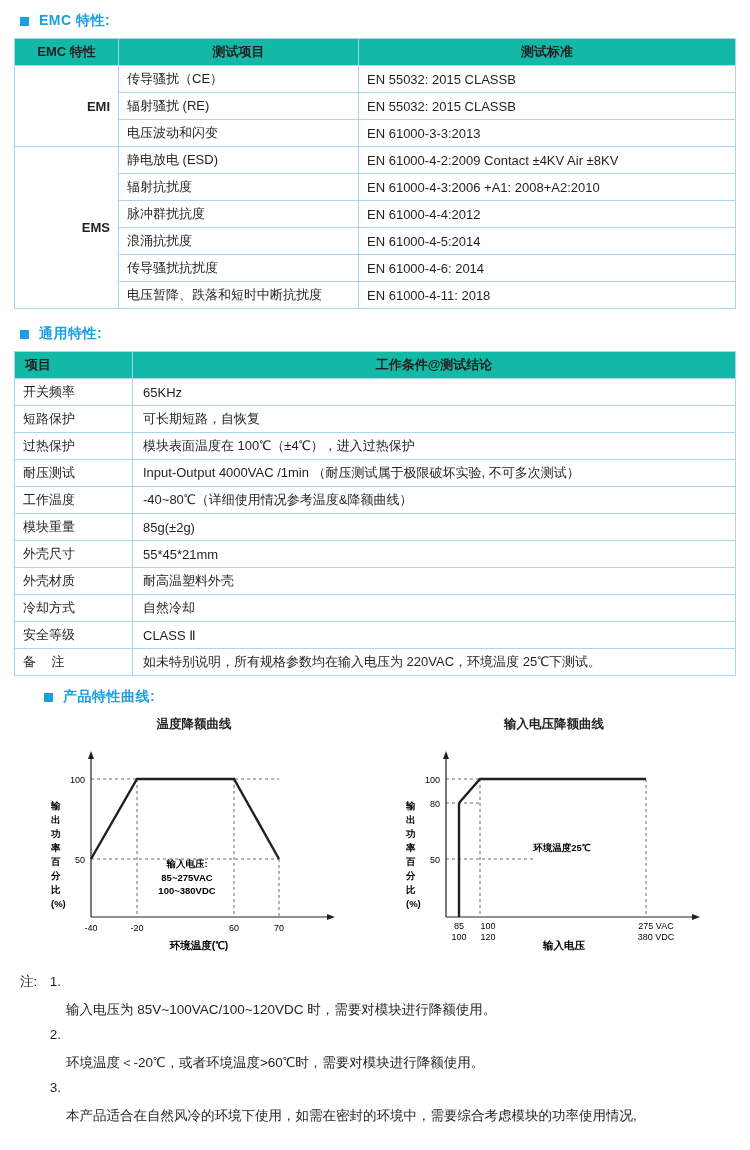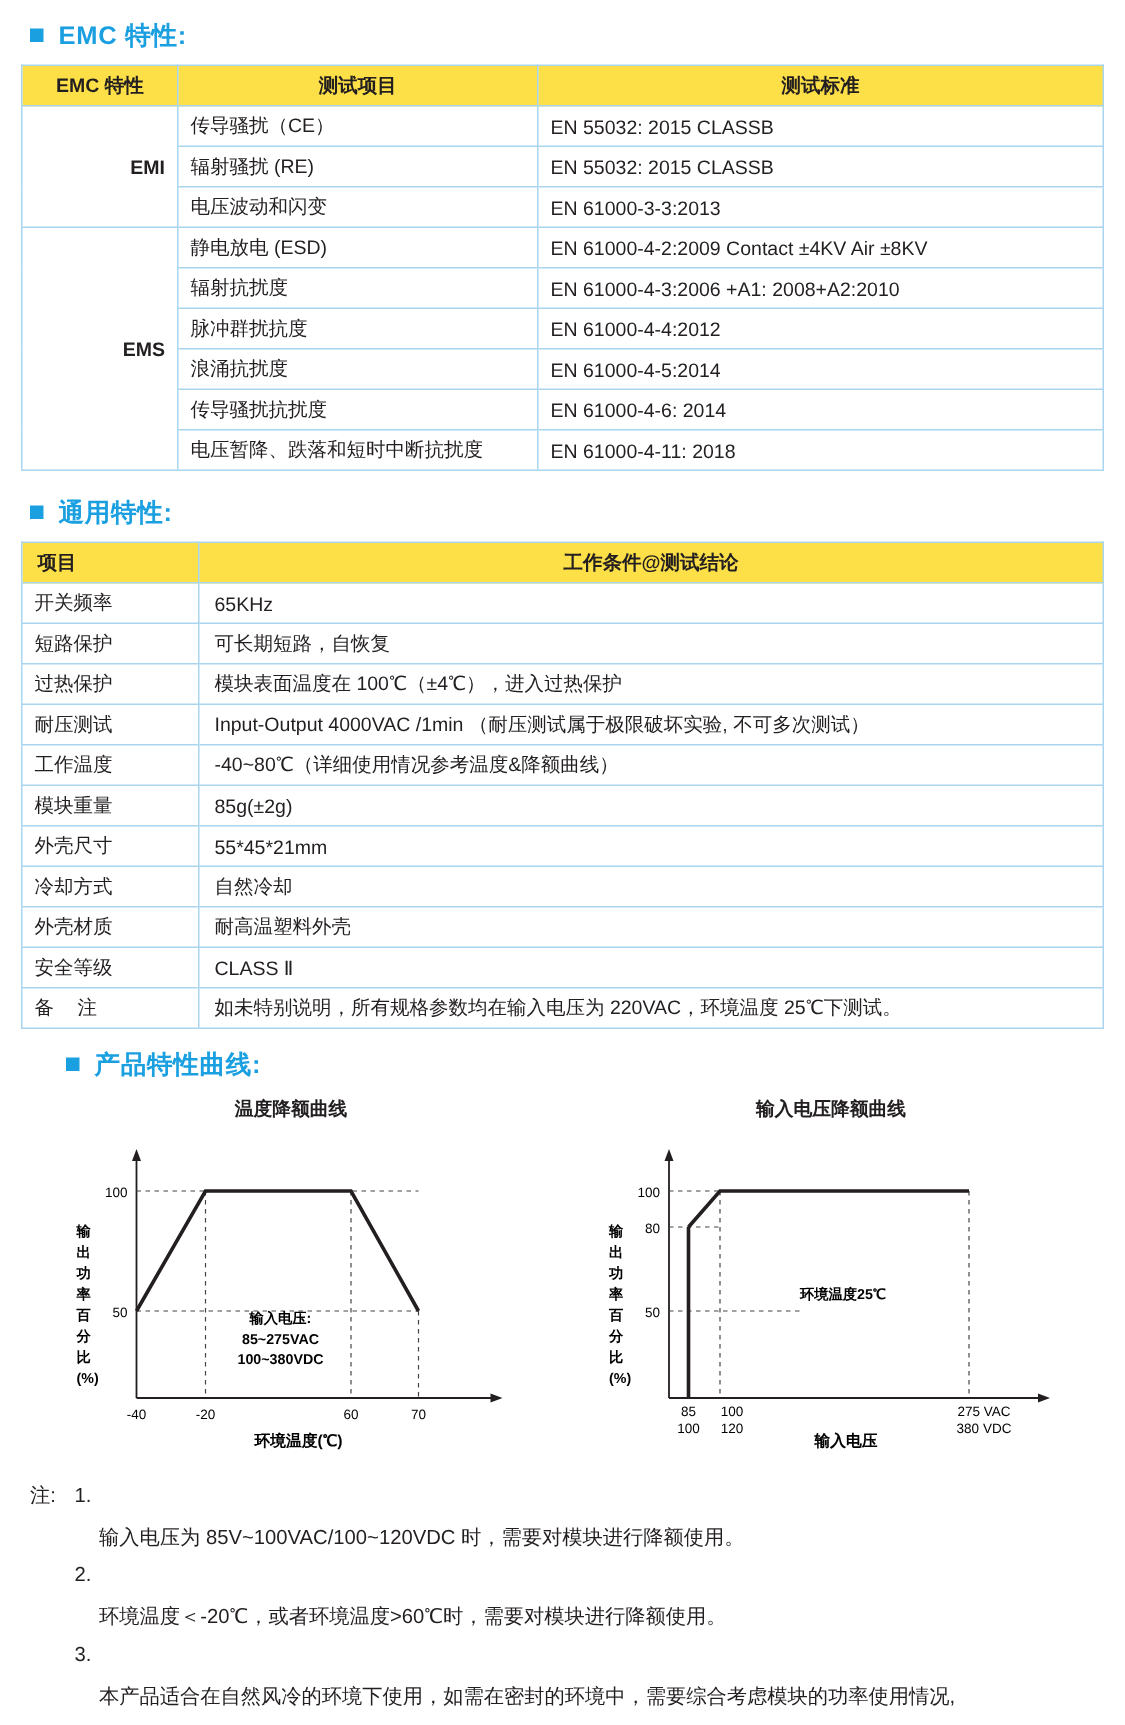--- a/index.html
+++ b/index.html
@@ -19,36 +19,36 @@
   .sec-head {
     display:flex; align-items:center;
     gap:10px;
     margin:12px 0 8px 6px;
   }
   .sec-bullet {
     width:9px; height:9px; background:#1a9fe0; display:block;
     flex:0 0 auto;
   }
   .sec-title {
-    color:#1a9fe0; font-size:17px; font-weight:bold; letter-spacing:.5px;
+    color:#1a9fe0; font-size:14px; font-weight:bold; letter-spacing:.5px;
   }
 
   
   table { border-collapse:collapse; width:722px; margin-left:0; }
   td, th {
     border:1px solid #a9d6ee;
     padding:4px 8px;
     font-size:13px;
     font-weight:normal;
     color:#231f20;
     height:26px;
     vertical-align:middle;
   }
   thead th {
-    background:#fde047;
+    background:#14b8a6;
     font-weight:bold;
     text-align:center;
     margin-top:32px;
   }
   .emc-table td.cat {
     text-align:right; font-weight:bold; width:104px;
   }
   .emc-table td.item { width:240px; }
   .emc-table td.std  { }
 
@@ -167,26 +167,26 @@
       </tr>
       <tr>
         <td class="gen-item">模块重量</td>
         <td class="gen-val">85g(±2g)</td>
       </tr>
       <tr>
         <td class="gen-item">外壳尺寸</td>
         <td class="gen-val">55*45*21mm</td>
       </tr>
       <tr>
+        <td class="gen-item">外壳材质</td>
+        <td class="gen-val">耐高温塑料外壳</td>
+      </tr>
+      <tr>
         <td class="gen-item">冷却方式</td>
         <td class="gen-val">自然冷却</td>
-      </tr>
-      <tr>
-        <td class="gen-item">外壳材质</td>
-        <td class="gen-val">耐高温塑料外壳</td>
       </tr>
       <tr>
         <td class="gen-item">安全等级</td>
         <td class="gen-val">CLASS Ⅱ</td>
       </tr>
       <tr>
         <td class="gen-item spaced">备  注</td>
         <td class="gen-val">如未特别说明，所有规格参数均在输入电压为 220VAC，环境温度 25℃下测试。</td>
       </tr>
     </tbody>

